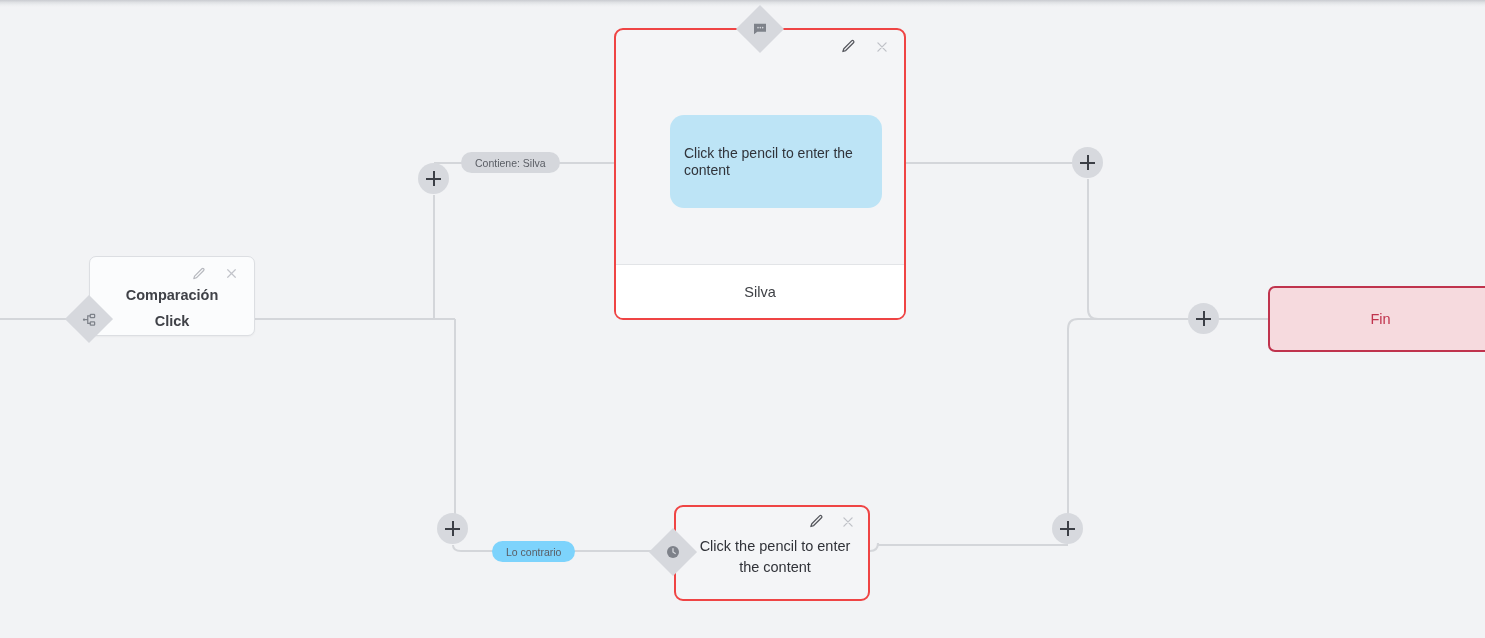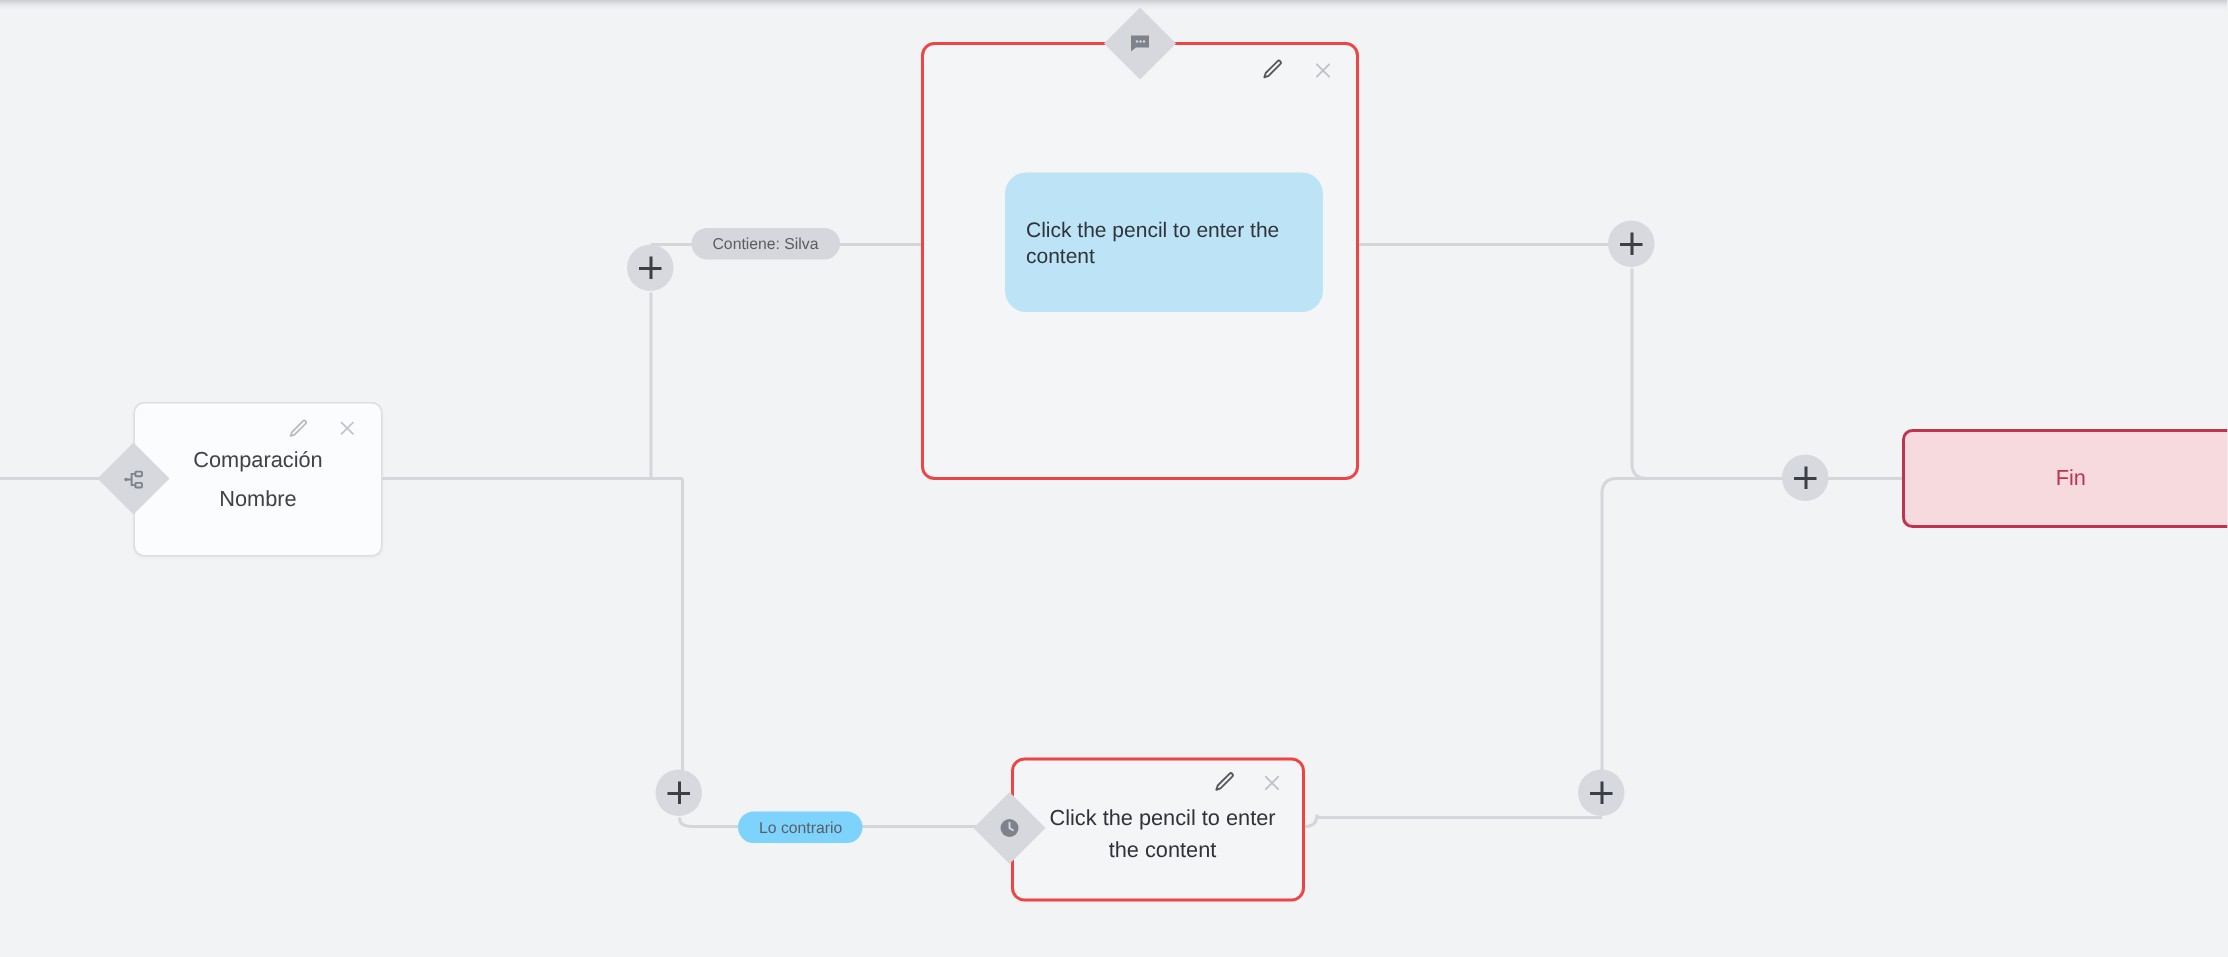--- a/index.html
+++ b/index.html
@@ -191,35 +191,35 @@
       <path d="M1088,179 V309 q0,10 10,10 H1203"></path>
 
       <path d="M870,551 q8,0 8,-8 V545 H1068"></path>
 
       <path d="M1068,529 V329 q0,-10 10,-10 H1203"></path>
 
       <path d="M1203,319 H1268"></path>
     </g>
   </svg>
 
-  <div class="node node-plain" style="left:89px; top:268px; width:166px; height:103px;">
+  <div class="node node-plain" style="left:89px; top:256px; width:166px; height:80px;font-weight:bold;">
     <div class="node-toolbar">
       <span class="icon-btn">
         <svg width="14" height="14" viewBox="0 0 24 24" fill="none" stroke="#b7b9bf" stroke-width="2" stroke-linecap="round" stroke-linejoin="round">
           <path d="M17 3a2.1 2.1 0 0 1 3 3L7.5 18.5 3 20l1.5-4.5L17 3z"></path>
         </svg>
       </span>
       <span class="icon-btn">
         <svg width="13" height="13" viewBox="0 0 24 24" fill="none" stroke="#c2c4ca" stroke-width="2.2" stroke-linecap="round">
           <path d="M5 5 L19 19 M19 5 L5 19"></path>
         </svg>
       </span>
     </div>
     <div class="node-title" style="top:30px;">Comparación</div>
-    <div class="node-title" style="top:56px;">Nombre</div>
+    <div class="node-title" style="top:56px;">Click</div>
   </div>
 
   <div class="diamond" style="left:72px; top:302px;">
     <span class="dglyph">
       <svg width="15" height="15" viewBox="0 0 24 24" fill="none" stroke="#7e828a" stroke-width="2" stroke-linecap="round">
         <circle cx="4" cy="12" r="1.8" fill="#7e828a" stroke="none"></circle>
         <rect x="14" y="3.5" width="7" height="5" rx="1"></rect>
         <rect x="14" y="15.5" width="7" height="5" rx="1"></rect>
         <path d="M5.8,12 H10 M10,12 V6 H14 M10,12 V18 H14"></path>
       </svg>
@@ -235,20 +235,23 @@
       </span>
       <span class="icon-btn">
         <svg width="14" height="14" viewBox="0 0 24 24" fill="none" stroke="#bfc1c7" stroke-width="2.2" stroke-linecap="round">
           <path d="M5 5 L19 19 M19 5 L5 19"></path>
         </svg>
       </span>
     </div>
     <div class="bubble" style="left:54px; top:85px; width:212px; height:93px;">
       <span>Click the pencil to enter the content</span>
     </div>
+    <div class="node-footer">
+      <span>Silva</span>
+    </div>
   </div>
 
   <div class="diamond" style="left:743px; top:12px;">
     <span class="dglyph">
       <svg width="16" height="16" viewBox="0 0 24 24" fill="#7e828a">
         <path d="M3 4h18v12H8l-5 4V4z"></path>
         <circle cx="9" cy="10" r="1.2" fill="#d6d8dd"></circle>
         <circle cx="12.5" cy="10" r="1.2" fill="#d6d8dd"></circle>
         <circle cx="16" cy="10" r="1.2" fill="#d6d8dd"></circle>
       </svg>

